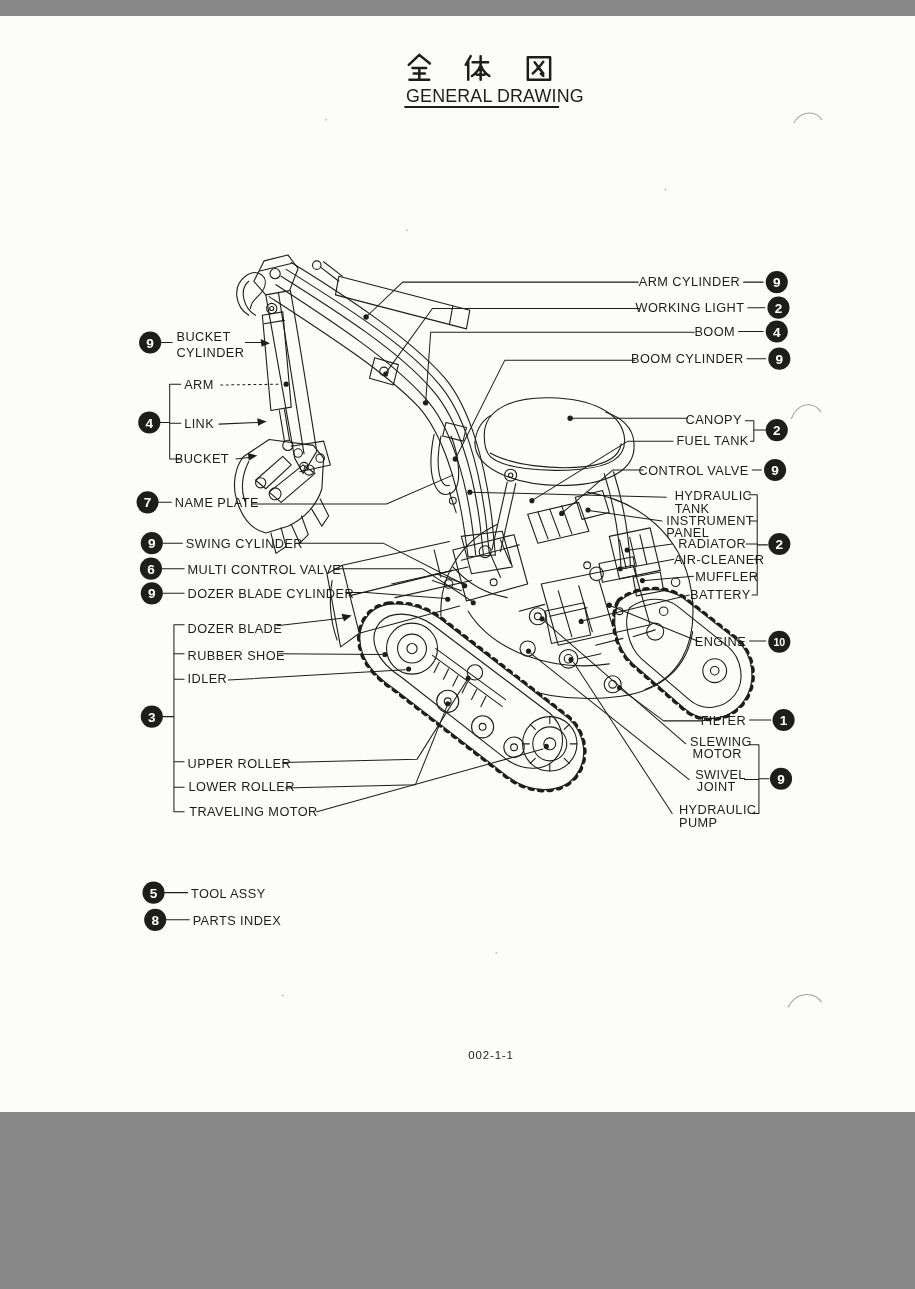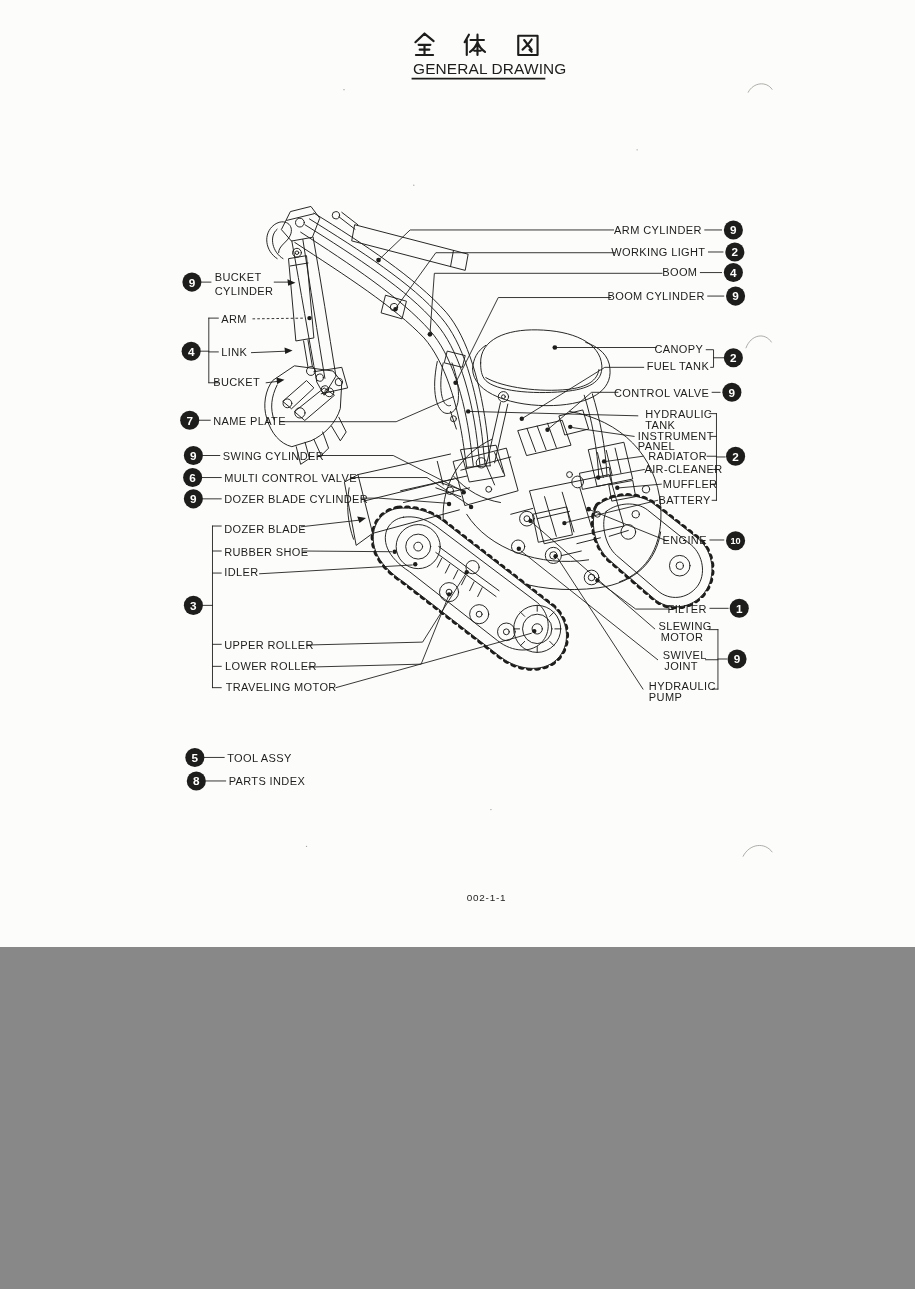--- a/index.html
+++ b/index.html
@@ -1,19 +1,19 @@
 <!DOCTYPE html>
 <html style="--ink: #1d1d1b; --paper: #fcfcfa;"><head>
 <meta charset="utf-8">
 <style>
   :root { --ink:#1d1d1b; --paper:#fcfcfa; }
   html,body { margin:0; padding:0; background:#888; }
   .page {
-    position:relative; width:915px; height:947px;
-    background:var(--paper); margin:0 auto; overflow:hidden;
+    position:relative; width:915px; height:1096px;
+    background:var(--paper); margin:16px auto; overflow:hidden;
     font-family:"Liberation Sans", sans-serif;
   }
   svg { width:100%; height:100%; display:block; color:var(--ink); }
   .lbl { font-family:"Liberation Sans", sans-serif; font-size:15px; letter-spacing:0.5px; fill:currentColor; }
   .title-en { font-family:"Liberation Sans", sans-serif; font-size:21px; letter-spacing:0.2px; fill:currentColor; }
   .pagenum { font-family:"Liberation Sans", sans-serif; font-size:13.5px; letter-spacing:1px; fill:currentColor; }
   .num { font-family:"Liberation Sans", sans-serif; font-size:16px; font-weight:bold; fill:#ffffff; text-anchor:middle; }
   .num2 { font-size:12.5px; }
   .stroke { stroke:currentColor; fill:none; stroke-linecap:round; stroke-linejoin:round; }
   .dot { fill:currentColor; stroke:none; }

